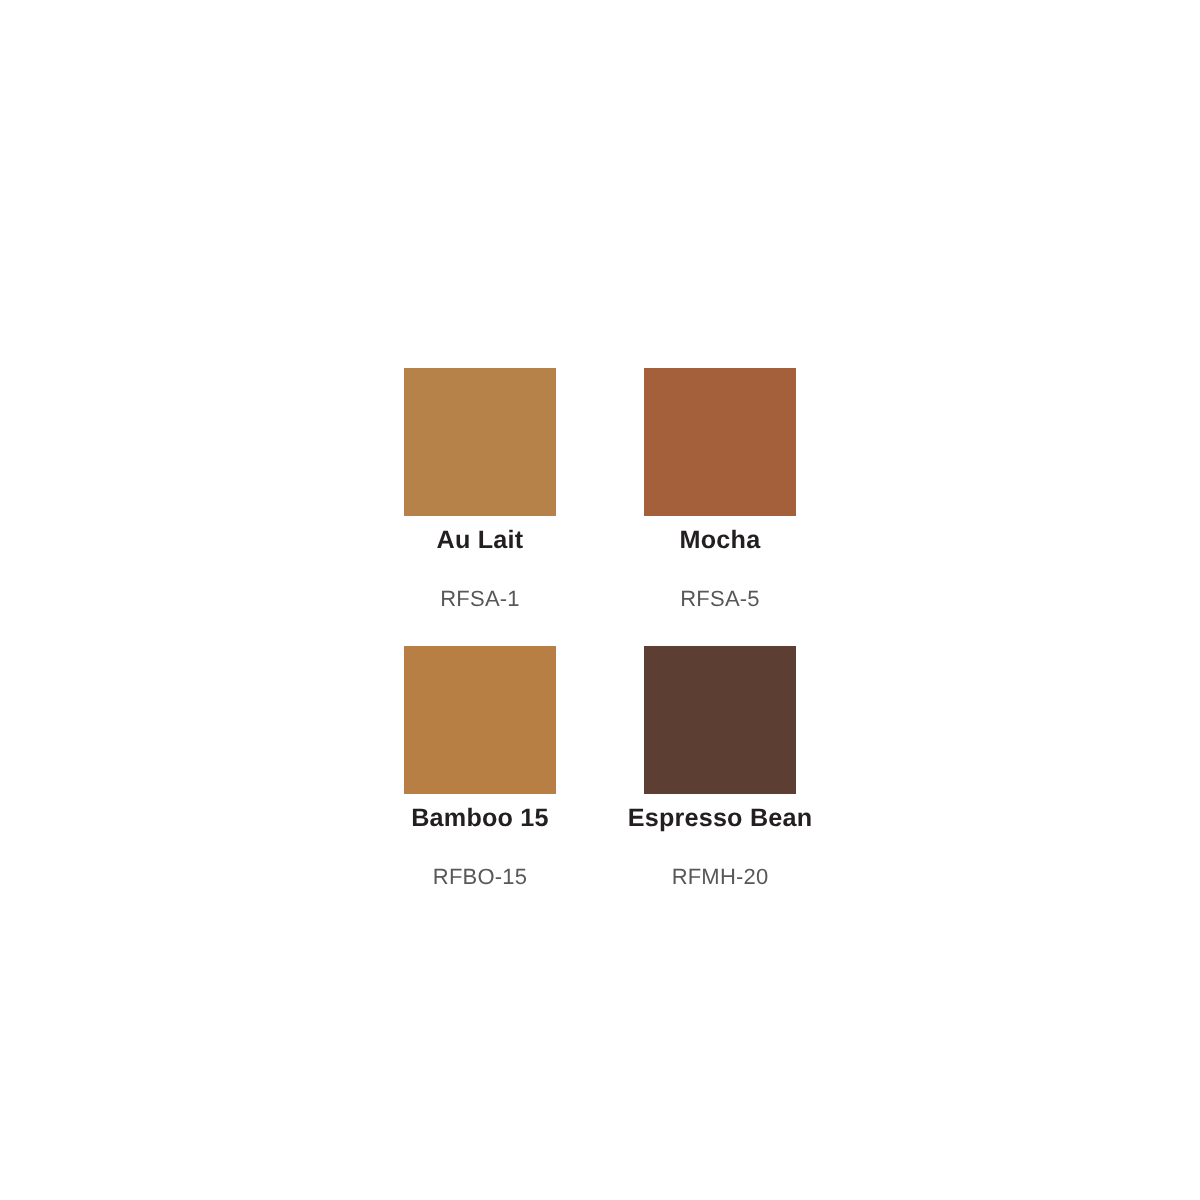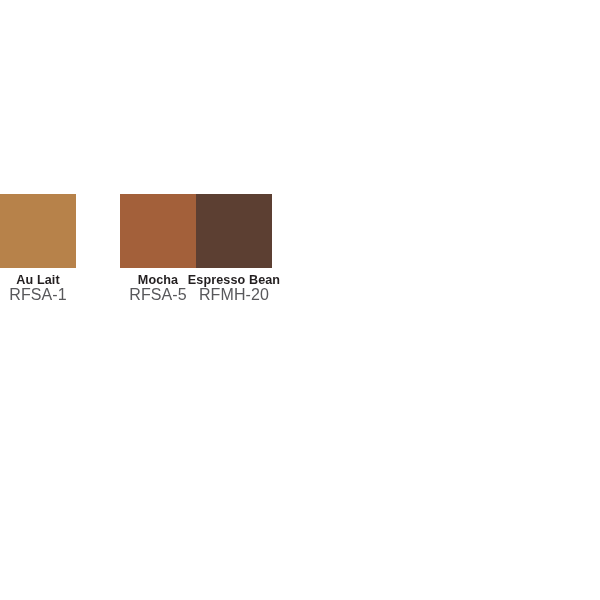--- a/index.html
+++ b/index.html
@@ -18,23 +18,24 @@
   #palette-board {
     position: relative;
     width: 600px;
     height: 600px;
     background: #ffffff;
   }
 
   #swatch-grid {
     position: absolute;
     left: 0;
-    top: 194px;
+    top: 184px;
     width: 600px;
     display: flex;
+    flex-direction: column;
     align-items: center;
     row-gap: 16px;
   }
 
   .swatch-row {
     display: flex;
     flex-direction: row;
     justify-content: center;
     align-items: flex-start;
     column-gap: 44px;
@@ -58,22 +59,22 @@
     font-size: 12.6px;
     line-height: 15px;
     font-weight: 700;
     color: #231f20;
     white-space: nowrap;
     text-align: center;
     letter-spacing: 0.1px;
   }
 
   .swatch-code {
-    margin-top: 0;
-    font-size: 16px;
+    margin-top: 16px;
+    font-size: 11px;
     line-height: 13px;
     font-weight: 400;
     color: #58585b;
     white-space: nowrap;
     text-align: center;
     letter-spacing: 0.1px;
   }
 </style>
 </head>
 <body style="background-color: rgb(255, 255, 255);">
@@ -89,20 +90,25 @@
       </div>
       <div class="swatch-cell">
         <span class="swatch-chip" style="background-color: rgb(163, 96, 58);"></span>
         <span class="swatch-name" style="color: rgb(35, 31, 32);">Mocha</span>
         <span class="swatch-code" style="color: rgb(88, 88, 91);">RFSA-5</span>
       </div>
     </div>
 
     <div class="swatch-row">
       <div class="swatch-cell">
+        <span class="swatch-chip" style="background-color: rgb(183, 127, 67);"></span>
+        <span class="swatch-name" style="color: rgb(35, 31, 32);">Bamboo 15</span>
+        <span class="swatch-code" style="color: rgb(88, 88, 91);">RFBO-15</span>
+      </div>
+      <div class="swatch-cell">
         <span class="swatch-chip" style="background-color: rgb(92, 63, 50);"></span>
         <span class="swatch-name" style="color: rgb(35, 31, 32);">Espresso Bean</span>
         <span class="swatch-code" style="color: rgb(88, 88, 91);">RFMH-20</span>
       </div>
     </div>
 
   </div>
 </div>
 
 </body></html>

